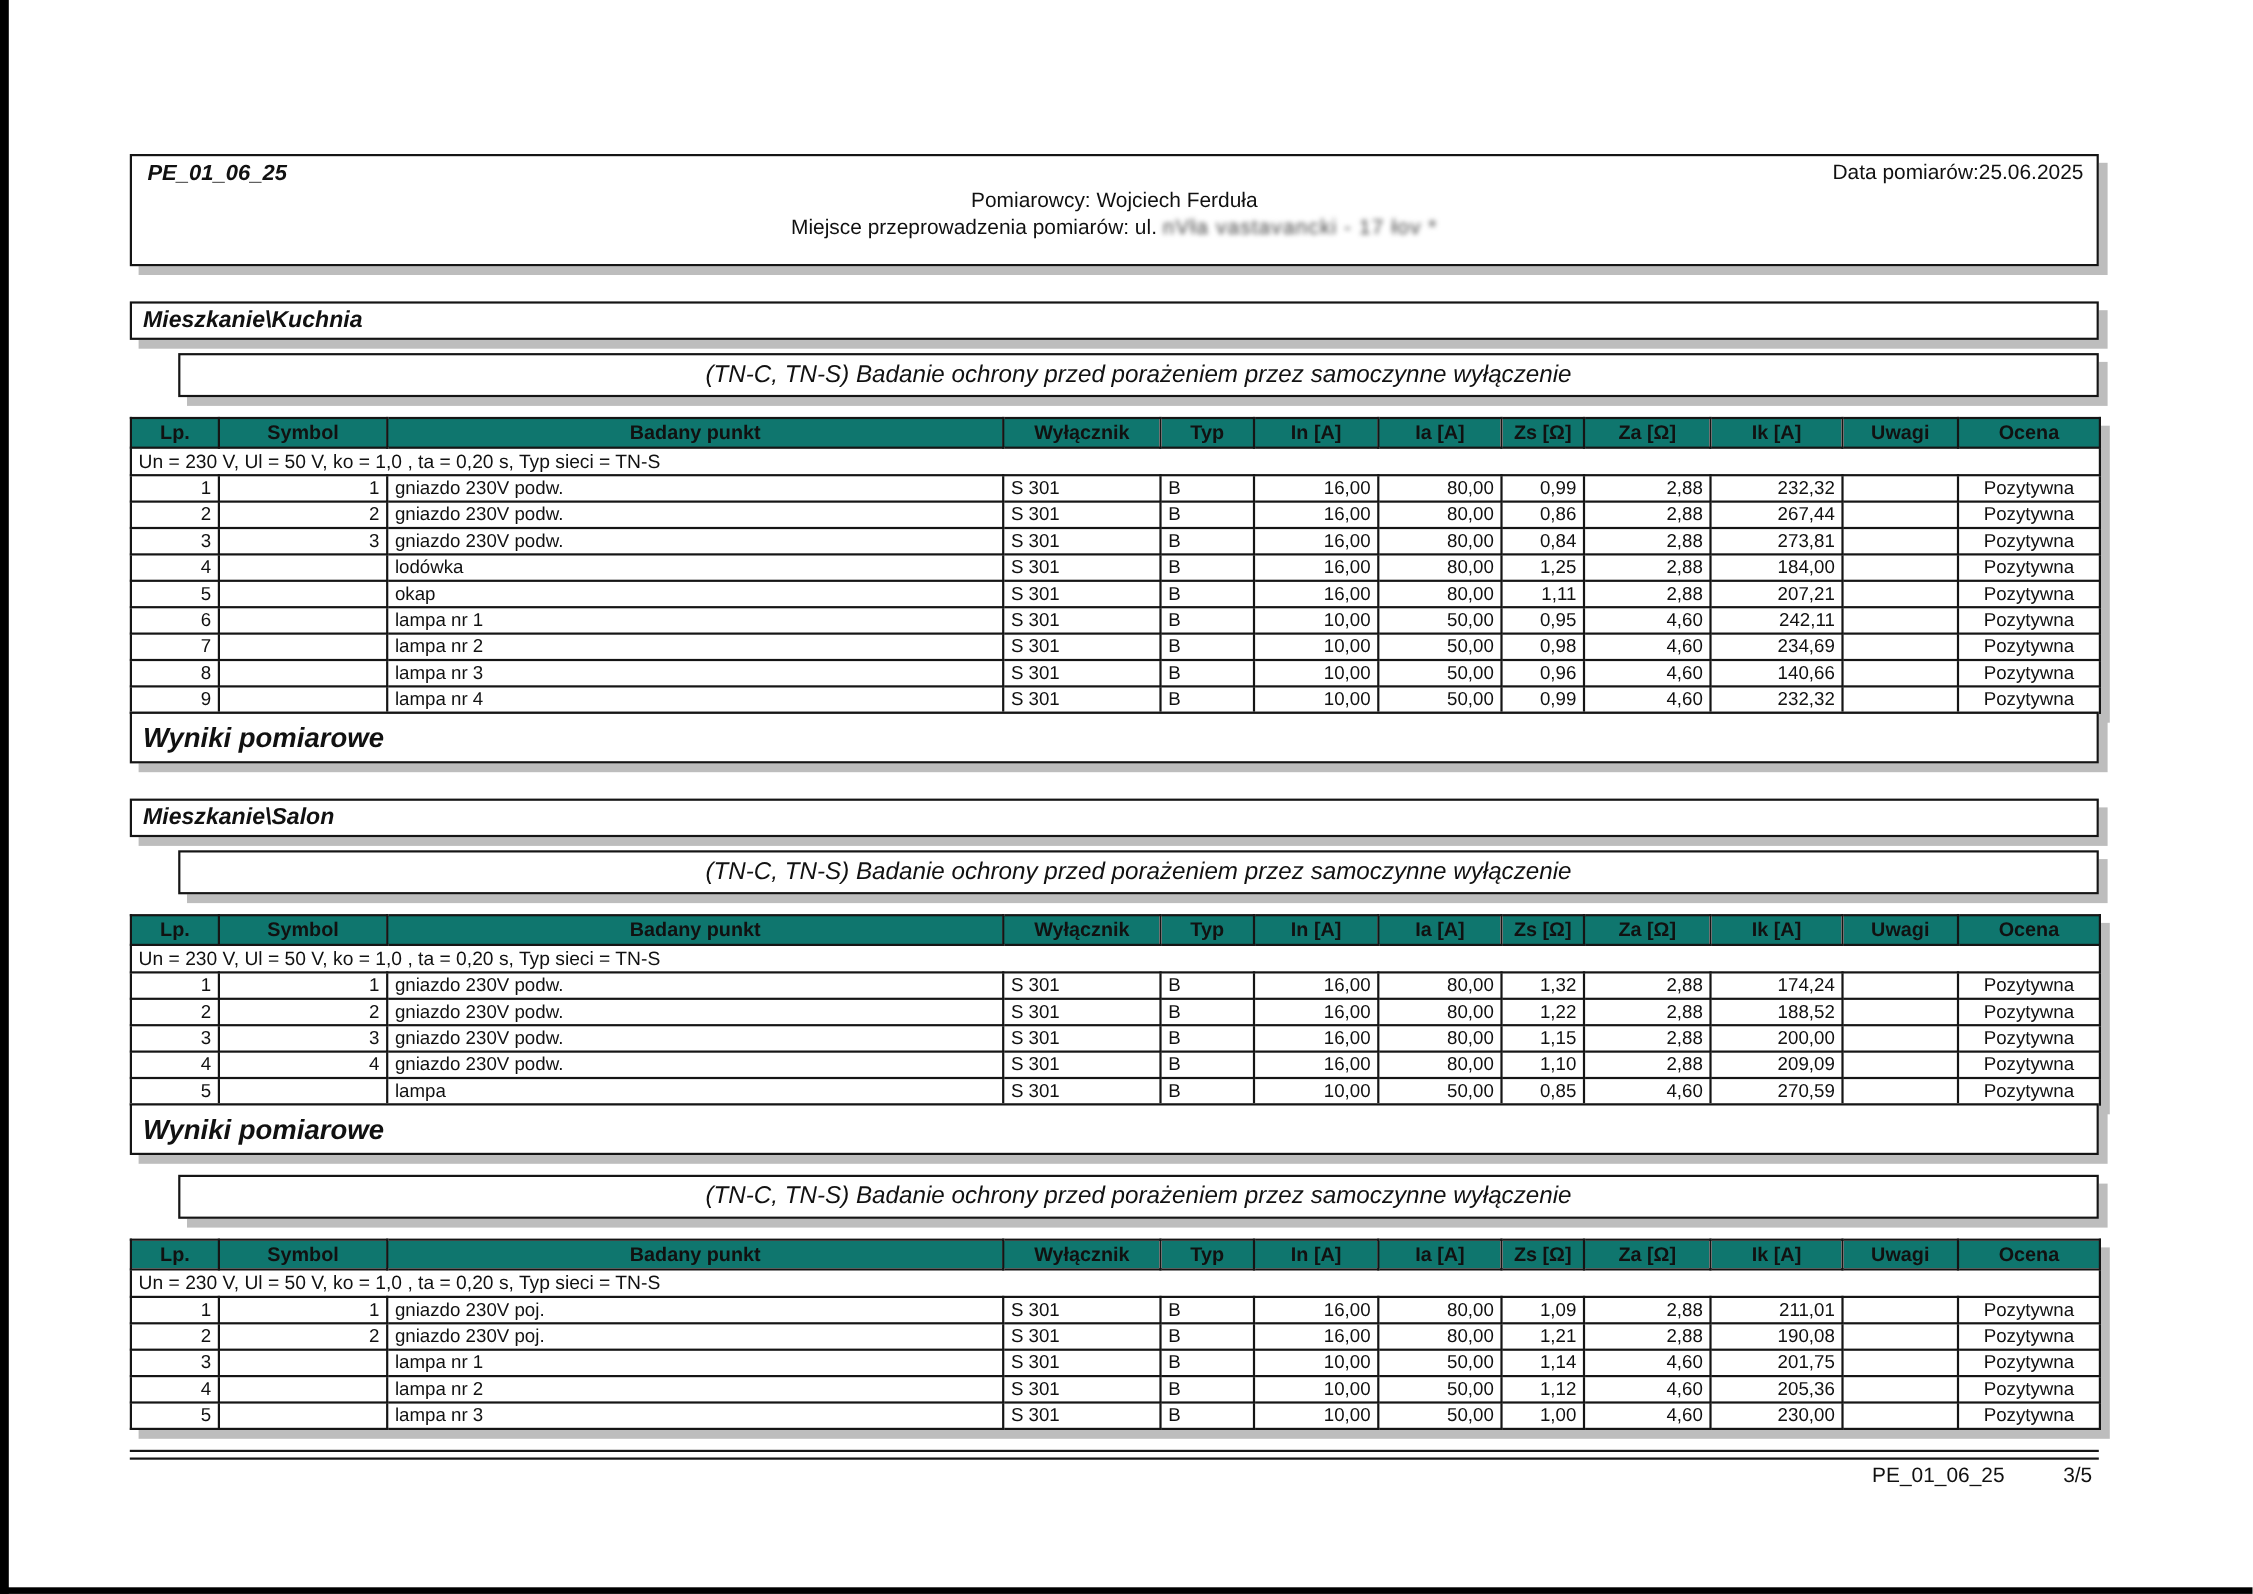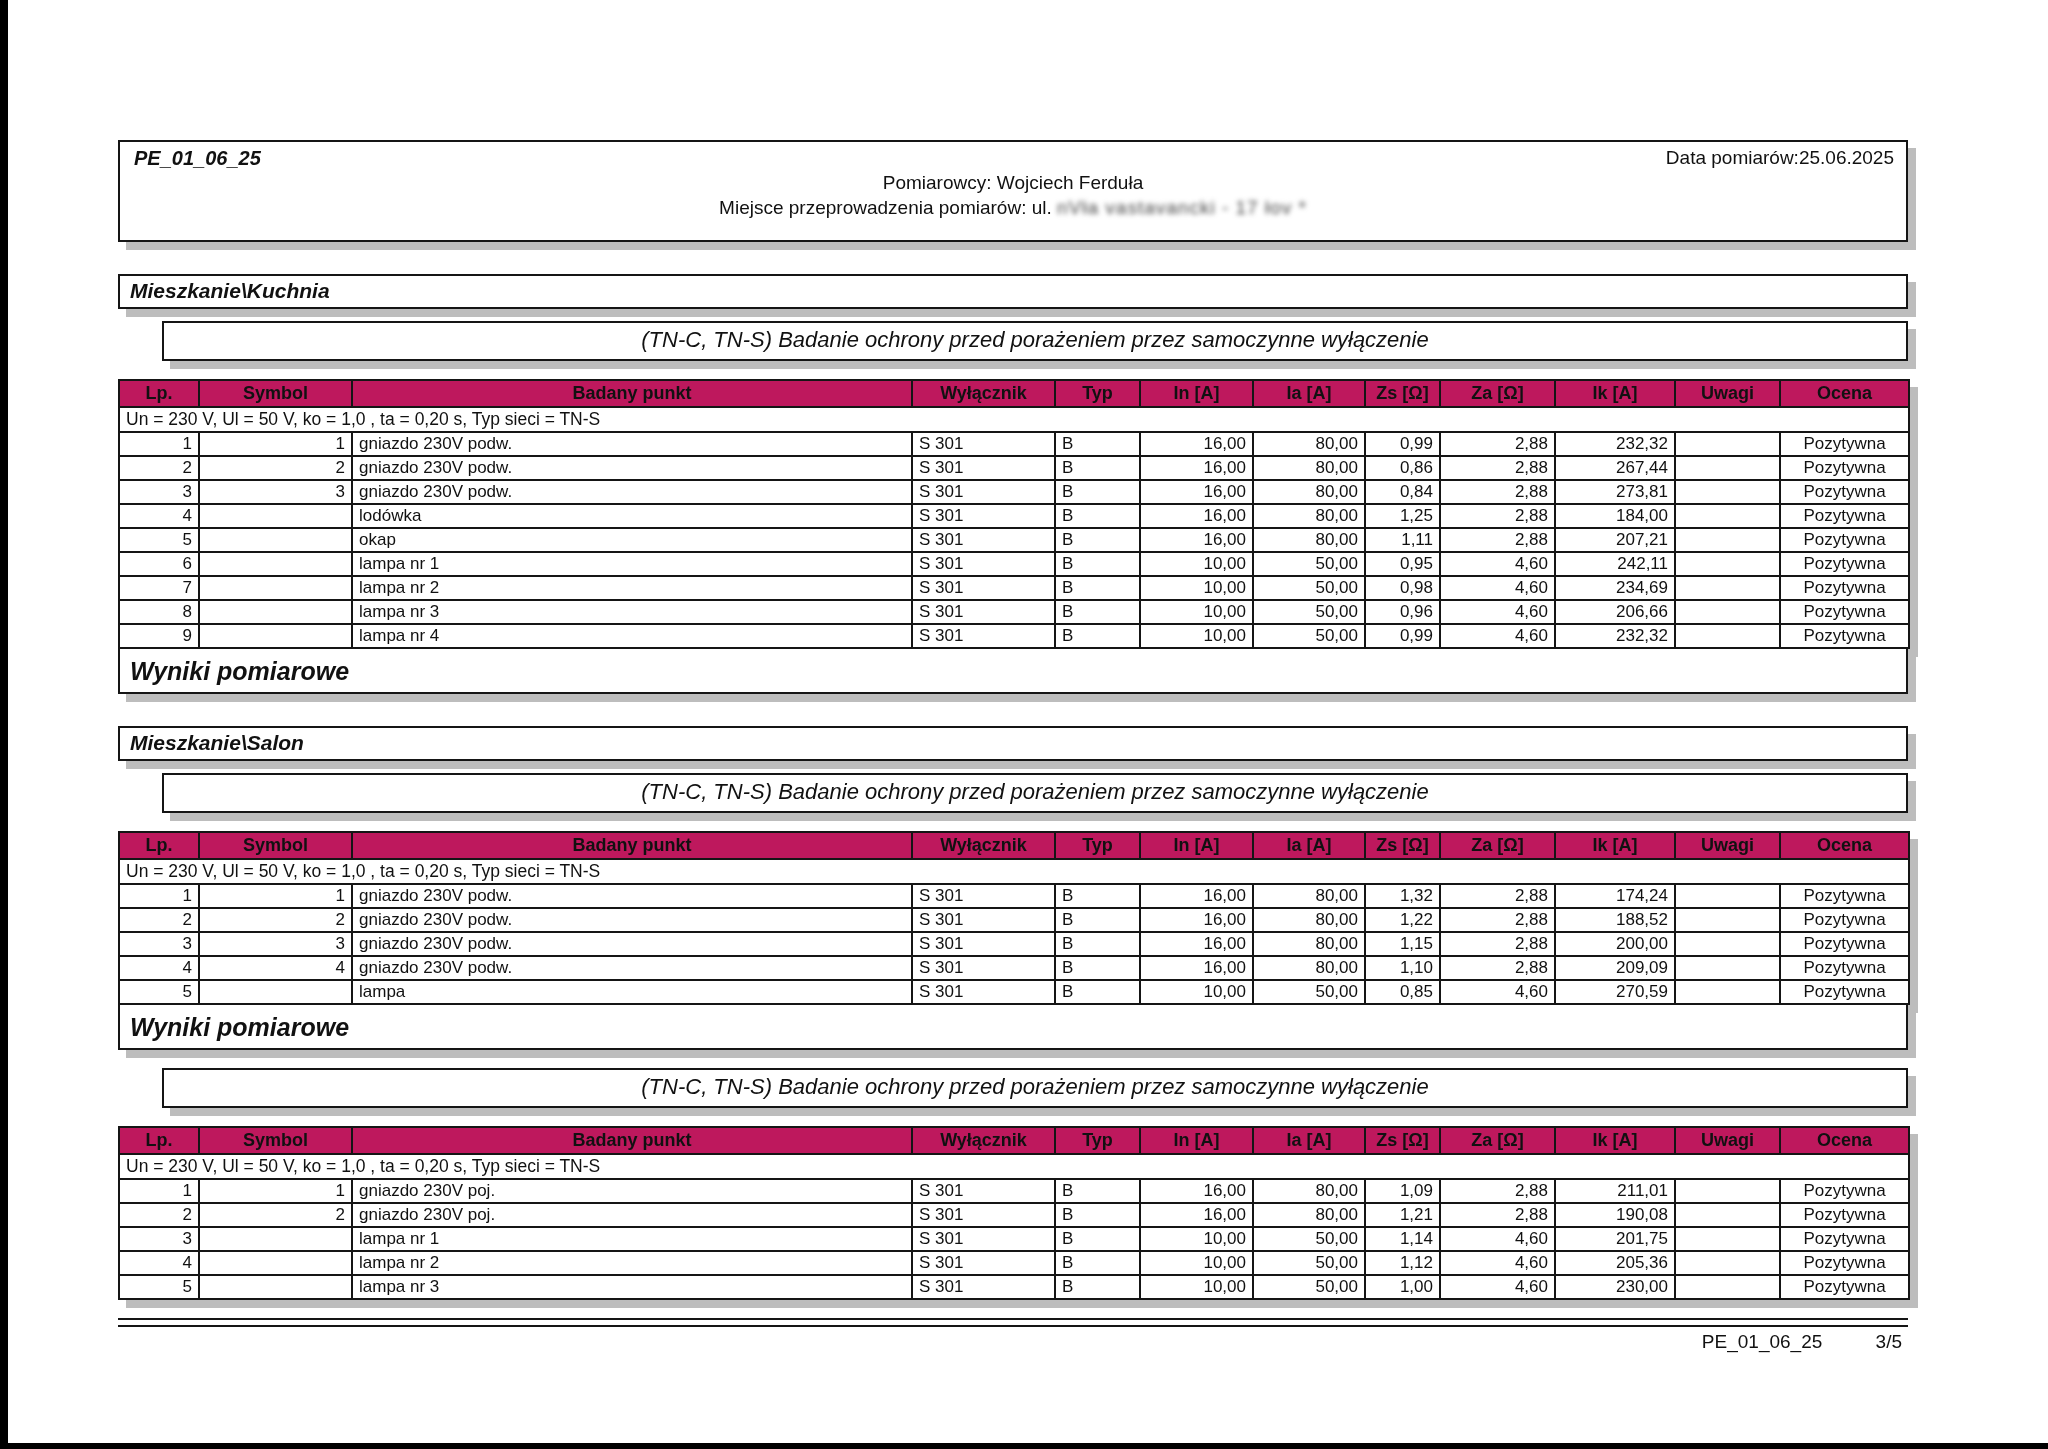--- a/index.html
+++ b/index.html
@@ -20,21 +20,21 @@
   .center-line { text-align:center; font-size:19px; line-height:25px; }
   .redacted { filter:blur(2.6px); color:#444; letter-spacing:1px; }
 
   .section { margin-bottom:18px; }
   .section-name-box { font-weight:bold; font-style:italic; font-size:21px; padding:3px 10px 4px; margin-bottom:12px;margin-top:32px; }
   .table-title-box  { text-align:center; font-style:italic; font-size:22px; padding:4px 0 6px; margin-bottom:18px;margin-left:44px; }
 
   table { width:100%; border-collapse:collapse; table-layout:fixed; background:#fff; box-shadow:8px 8px 0 #bdbdbd; }
   th, td { border:2px solid #151515; font-size:17px; padding:1px 6px; height:21px;
            overflow:hidden; white-space:nowrap; box-sizing:border-box; }
-  th { background:#be185d; font-weight:bold; font-size:18px; text-align:center; padding:2px 3px; }
+  th { background:#0f766e; font-weight:bold; font-size:18px; text-align:center; padding:2px 3px; }
   td.params { text-align:left; font-size:17.5px;border-radius:10px; }
   .al { text-align:left; } .ar { text-align:right; } .ac { text-align:center; }
 
   .results-box { margin-top:-2px; font-weight:bold; font-style:italic; font-size:25px; padding:8px 10px 6px; }
 
   .double-rule { margin-top:14px; height:5px; border-top:2px solid #151515; border-bottom:2px solid #151515; }
   .footer-line { text-align:right; font-size:19px; margin-top:4px; padding-right:6px; }
   .footer-page { display:inline-block; margin-left:48px; }
 </style>
 </head>
@@ -198,21 +198,21 @@
               <tr>
                 <td class="ar">8</td>
                 <td class="ar"></td>
                 <td class="al">lampa nr 3</td>
                 <td class="al">S 301</td>
                 <td class="al">B</td>
                 <td class="ar">10,00</td>
                 <td class="ar">50,00</td>
                 <td class="ar">0,96</td>
                 <td class="ar">4,60</td>
-                <td class="ar">206,66</td>
+                <td class="ar">140,66</td>
                 <td class="al"></td>
                 <td class="ac">Pozytywna</td>
               </tr>
               <tr>
                 <td class="ar">9</td>
                 <td class="ar"></td>
                 <td class="al">lampa nr 4</td>
                 <td class="al">S 301</td>
                 <td class="al">B</td>
                 <td class="ar">10,00</td>

